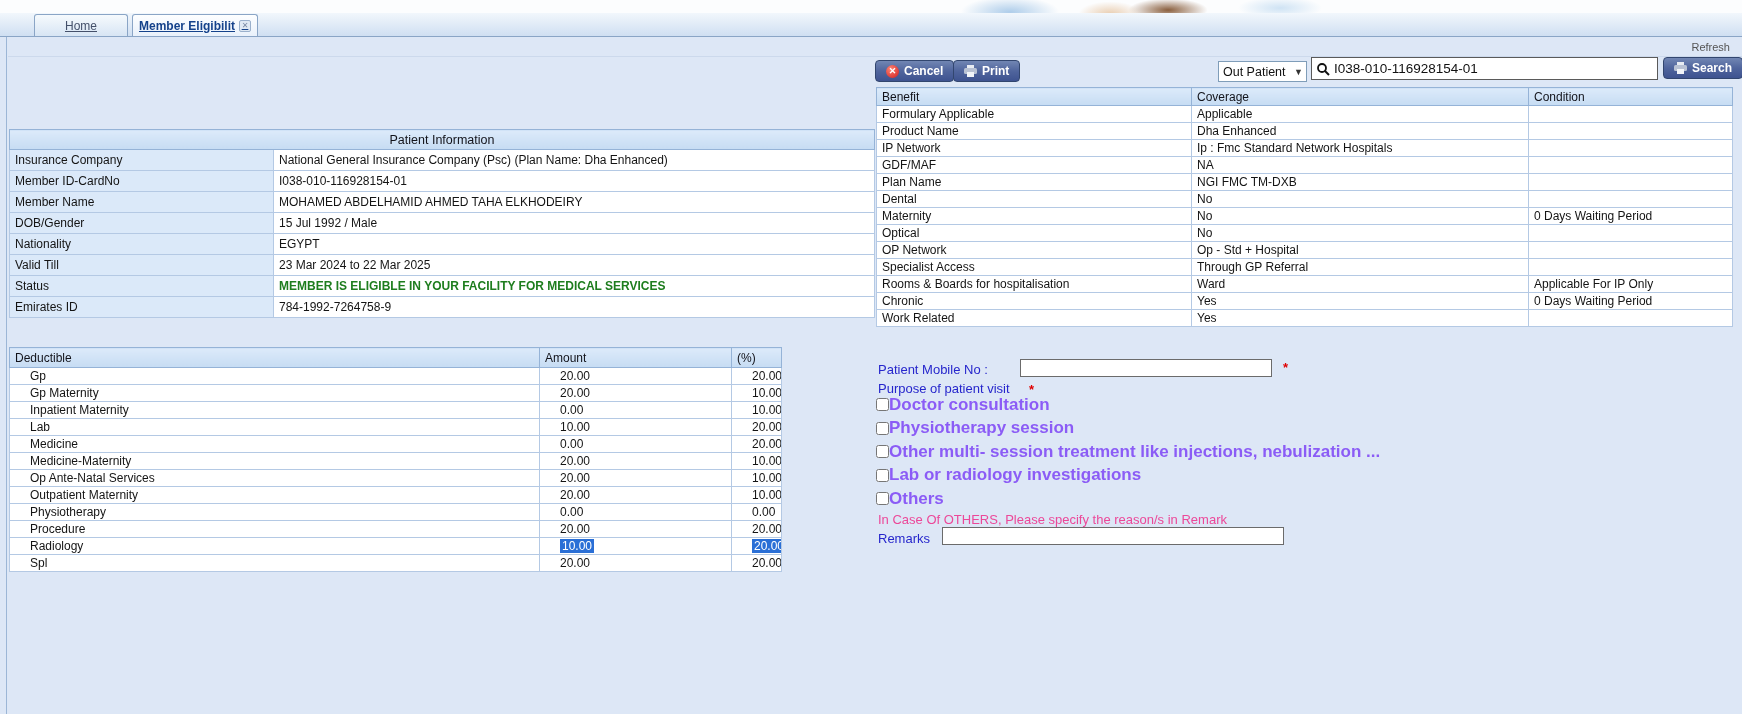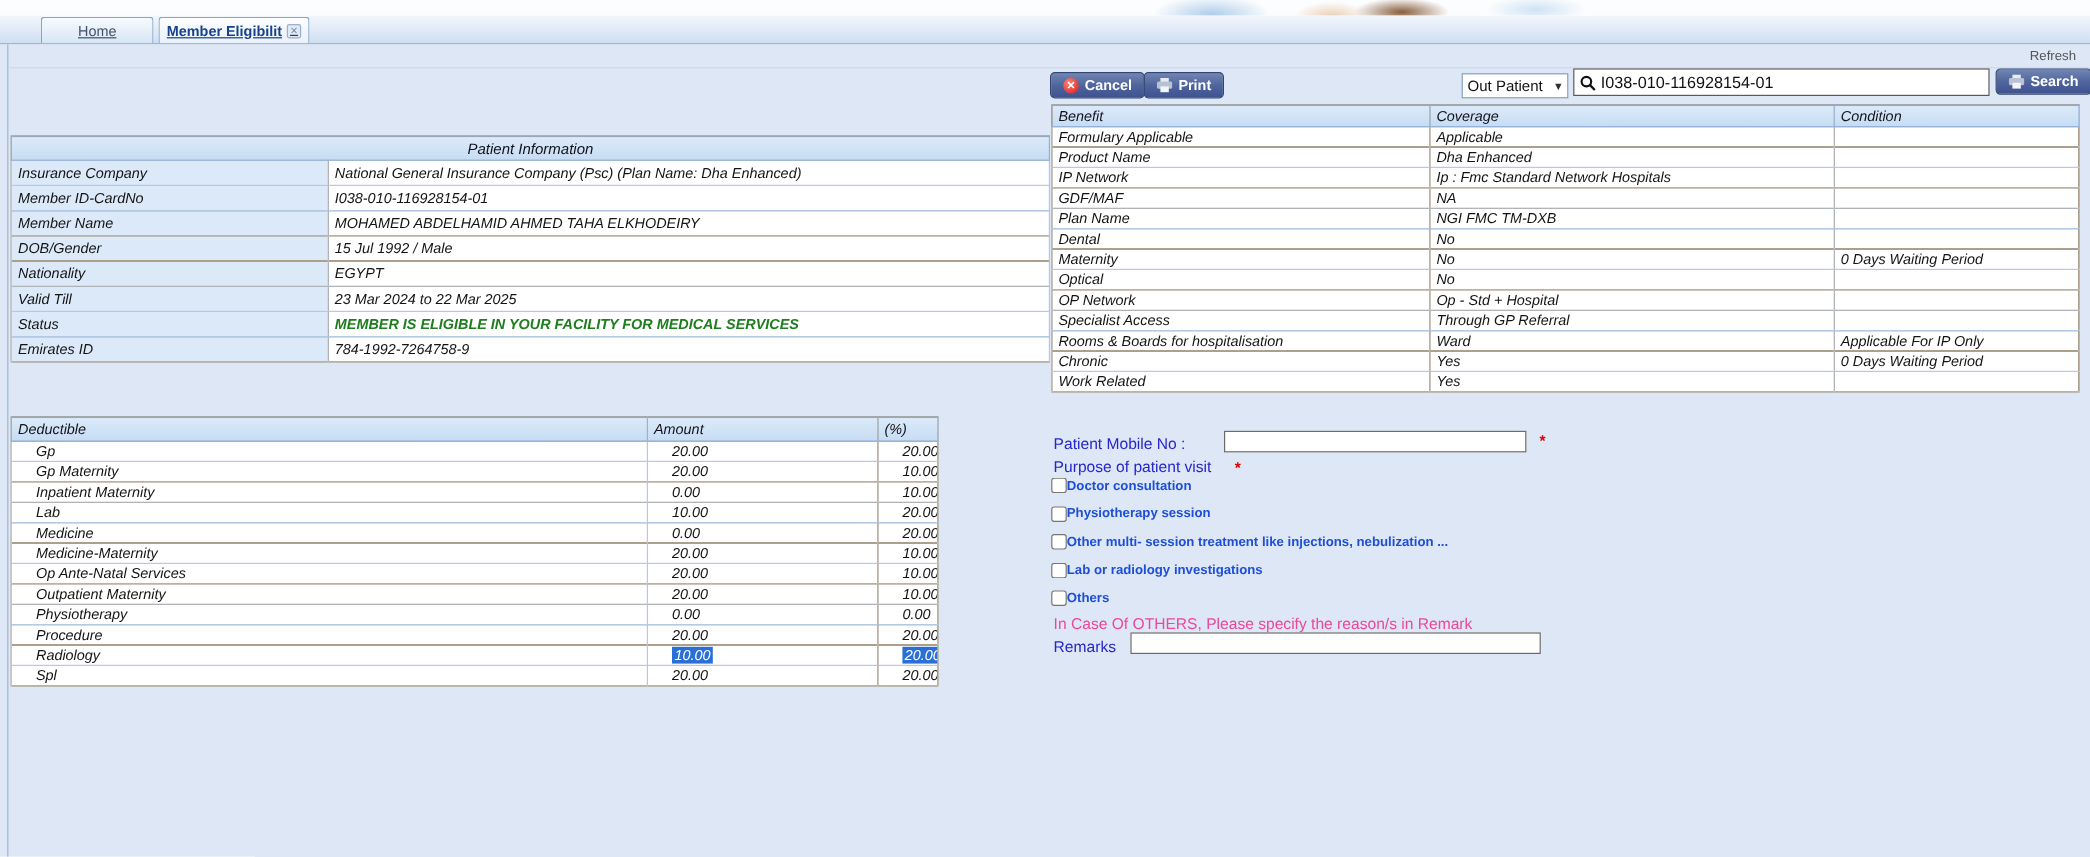--- a/index.html
+++ b/index.html
@@ -29,27 +29,27 @@
     border-radius:2px; font-size:8px; line-height:10px; text-align:center; color:#7a8aa5;
     font-weight:normal; }
 
   
   .content { position:absolute; left:0; top:37px; width:1742px; height:677px; background:#dde7f6; }
   .left-edge { position:absolute; left:6px; top:37px; width:1px; height:677px; background:#9cb6d6; }
   .toolbar-line { position:absolute; left:8px; top:56px; width:1734px; height:1px; background:#ccd9ec; }
   .refresh { position:absolute; top:41px; right:12px; font-size:11px; color:#555; cursor:pointer; }
 
   
-  table { border-collapse:collapse; table-layout:fixed; background:#a16207;font-style:italic; }
+  table { border-collapse:collapse; table-layout:fixed; background:#fdba74; }
   th { background:linear-gradient(#dceafa,#c6dcf3); font-weight:normal; font-size:12px;
     color:#12131a; border:1px solid #95b3d7; padding:0 5px; text-align:left; }
   td { font-size:12px; color:#141414; border:1px solid #b4c9e4; background:#fff;
     padding:0 5px; overflow:hidden; white-space:nowrap; }
 
-  #patient-table { position:absolute; left:9px; top:113px; width:866px; }
+  #patient-table { position:absolute; left:9px; top:129px; width:866px; }
   #patient-table th { height:20px; text-align:center; font-size:12.5px; }
   #patient-table td { height:21px; }
   #patient-table td.cell-label { background:#dbe9f9; }
   .status-green { color:#1e7d1e; font-weight:bold; }
 
   #deductible-table { position:absolute; left:9px; top:347px; width:773px; }
   #deductible-table th { height:20px; }
   #deductible-table td { height:17px;padding-left:20px; }
   .sel { background:#2a6fd6; color:#fff; padding:0 2px; }
 
@@ -84,21 +84,21 @@
   .lbl-blue { position:absolute; color:#2626cc; font-size:13px; }
   .star { color:#e00000; font-weight:bold; font-size:13px; }
   .form-input { position:absolute; height:18px; background:#fff; border:1px solid #6b6b6b;
     font-size:12px; padding:0 3px; font-family:"Liberation Sans",sans-serif; }
   #mobile-input  { left:1020px; top:359px; width:252px; }
   #mobile-star   { position:absolute; left:1283px; top:360px; }
   #purpose-star  { position:absolute; left:1029px; top:382px; }
   #checkbox-list { position:absolute; left:876px; top:397px; width:560px; }
   .cb-row { display:flex; align-items:center; height:15px; margin-bottom:8.6px; cursor:pointer; }
   .cb-row input { width:13px; height:13px; margin:0; }
-  .cb-row span { font-weight:bold; font-size:11px; color:#1d4ed8; }
+  .cb-row span { font-weight:bold; font-size:17px; color:#8b5cf6; }
   .red-note { position:absolute; left:878px; top:512px; color:#ec4899; font-size:13px; }
   #remarks-label { left:878px; top:531px; }
   #remarks-input { left:942px; top:527px; width:342px; }
 </style>
 </head>
 <body>
 
 <div id="stage">
 
   <div class="photo-strip"></div>

